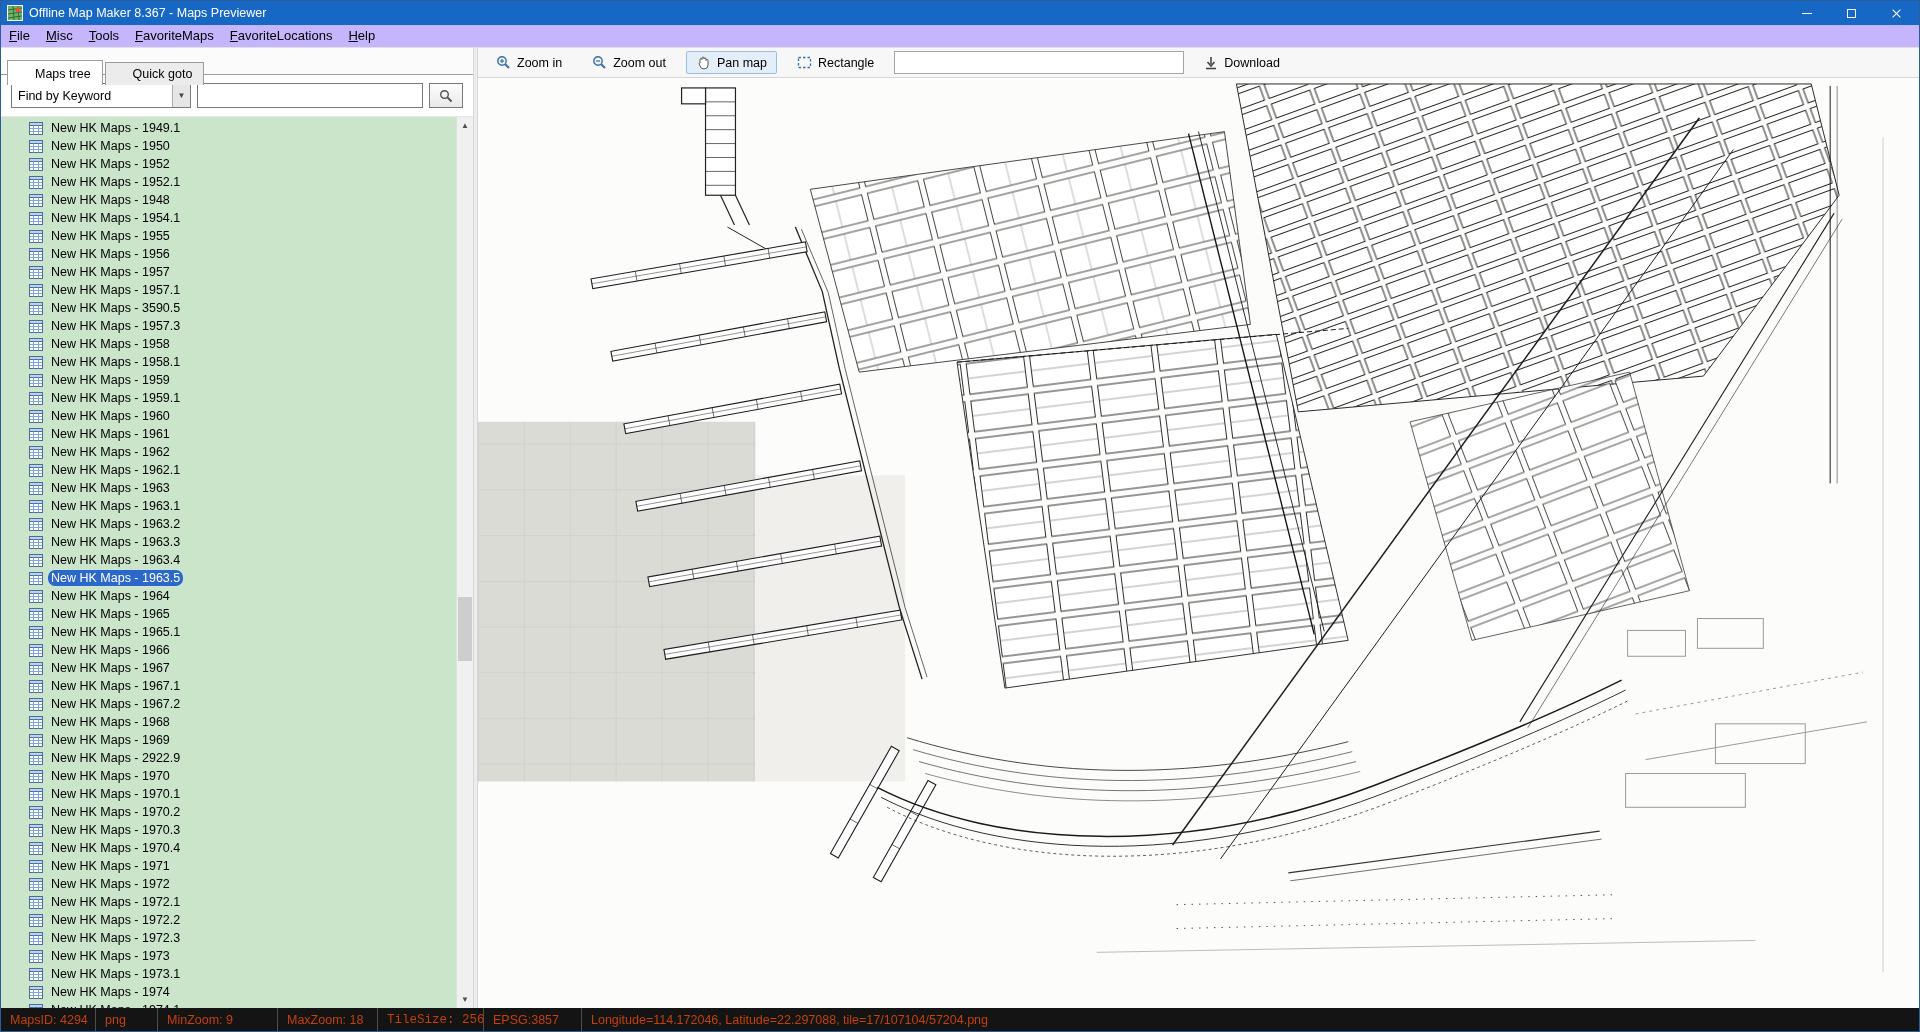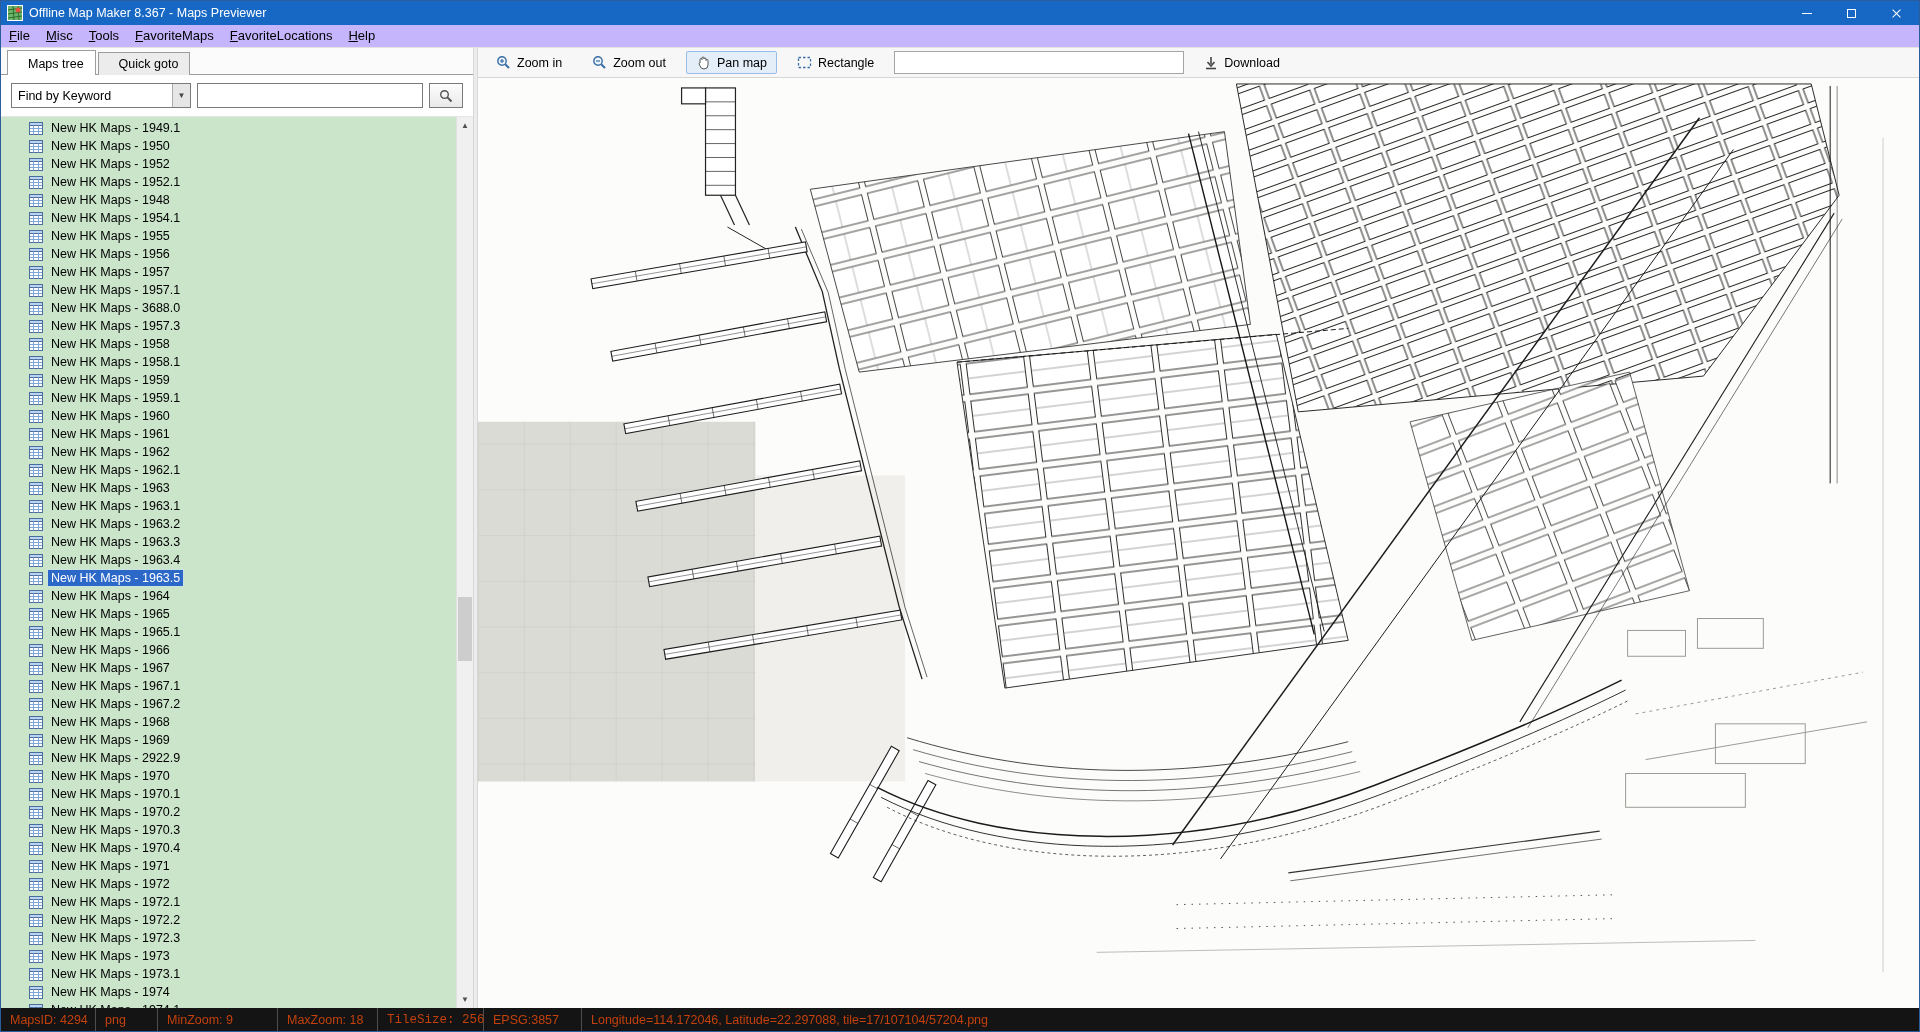--- a/index.html
+++ b/index.html
@@ -24,36 +24,36 @@
   .menubar { height:23px; background:#c4b5fd; display:flex; align-items:stretch; border-bottom:1px solid #e2e2e2; flex:0 0 auto; }
   .menu-item { padding:3px 8px; cursor:default; }
   .menu-item::first-letter { text-decoration:underline; }
 
   
   .main { flex:1; display:flex; min-height:0; }
 
   
   .sidebar { width:472px; flex:0 0 auto; display:flex; flex-direction:column; background:#fff; min-height:0; }
   .tabs-row { height:27px; flex:0 0 auto; display:flex; align-items:flex-end; padding-left:6px; border-bottom:1px solid #9d9d9d; background:#fbfbfb; }
-  .tab { padding:4px 11px 4px 20px; border:1px solid #9d9d9d; border-bottom:none; background:#ececec; font-size:12.5px; margin-right:2px; position:relative; top:1px; }
+  .tab { padding:4px 11px 4px 27px; border:1px solid #9d9d9d; border-bottom:none; background:#ececec; font-size:12.5px; margin-right:2px; position:relative; top:11px; }
   .tab.active { background:#fff; padding-top:6px; z-index:2; }
   .search-row { flex:0 0 auto; display:flex; align-items:flex-end; gap:6px; padding:8px 10px 8px 10px; }
   .dropdown { width:180px; height:25px; border:1px solid #7a7a7a; background:#fff; display:flex; align-items:center; font-size:12.5px; }
   .dropdown .dd-label { flex:1; padding:0 6px; }
   .dd-arrow { width:18px; height:100%; background:#e6e6e6; border-left:1px solid #ababab; display:flex; align-items:center; justify-content:center; font-size:8px; color:#444; }
   .search-input { flex:1; height:25px; border:1px solid #7a7a7a; padding:0 5px; font-size:12.5px; font-family:inherit; }
   .search-btn { width:34px; height:25px; border:1px solid #7a7a7a; background:linear-gradient(#fdfdfd,#e9e9e9); display:flex; align-items:center; justify-content:center; }
 
   
   .tree-wrap { flex:1; min-height:0; display:flex; border-top:1px solid #e5e5e5; }
   .tree { flex:1; background:#cbe5cb; overflow:hidden; padding-top:2px; }
   .tree-row { height:18px; display:flex; align-items:center; padding-left:28px; white-space:nowrap; }
   .tree-icon { width:14px; height:13px; margin-right:5px; flex:0 0 auto; display:flex; }
   .tree-label { font-size:12.5px; padding:0 3px; line-height:16px; }
-  .tree-row.selected .tree-label { background:#2c68c8; color:#fff; outline:1px dotted #cfe0f5; }
+  .tree-row.selected .tree-label { background:#2c68c8; color:#fff; outline:1px dotted #cfe0f5;border-radius:7px; }
 
   
   .vscroll { width:17px; flex:0 0 auto; background:#f0f0f0; display:flex; flex-direction:column; border-left:1px solid #e0e0e0; }
   .scroll-arrow { height:17px; flex:0 0 auto; display:flex; align-items:center; justify-content:center; font-size:8px; color:#505050; background:#f0f0f0; }
   .scroll-track { flex:1; position:relative; }
   .scroll-thumb { position:absolute; left:1px; right:1px; top:54%; height:64px; background:#cdcdcd; }
 
   
   .splitter { width:5px; flex:0 0 auto; background:#ececec; border-left:1px solid #d8d8d8; border-right:1px solid #d8d8d8; cursor:col-resize; }
 
@@ -259,21 +259,21 @@
 
             <div class="tree-row">
               <span class="tree-icon">
                 <svg width="14" height="13" viewBox="0 0 14 13">
                   <rect x="0.5" y="0.5" width="13" height="12" fill="#fff" stroke="#4a6d9c"></rect>
                   <rect x="0.5" y="0.5" width="13" height="3" fill="#b8d4f0" stroke="#4a6d9c"></rect>
                   <path d="M1 6.5h12M1 9.5h12" stroke="#7ea7d8" fill="none"></path>
                   <path d="M4.5 3.5v9M9.5 3.5v9" stroke="#7ea7d8" fill="none"></path>
                 </svg>
               </span>
-              <span class="tree-label">New HK Maps - 3688.0</span>
+              <span class="tree-label">New HK Maps - 3590.5</span>
             </div>
 
             <div class="tree-row">
               <span class="tree-icon">
                 <svg width="14" height="13" viewBox="0 0 14 13">
                   <rect x="0.5" y="0.5" width="13" height="12" fill="#fff" stroke="#4a6d9c"></rect>
                   <rect x="0.5" y="0.5" width="13" height="3" fill="#b8d4f0" stroke="#4a6d9c"></rect>
                   <path d="M1 6.5h12M1 9.5h12" stroke="#7ea7d8" fill="none"></path>
                   <path d="M4.5 3.5v9M9.5 3.5v9" stroke="#7ea7d8" fill="none"></path>
                 </svg>

